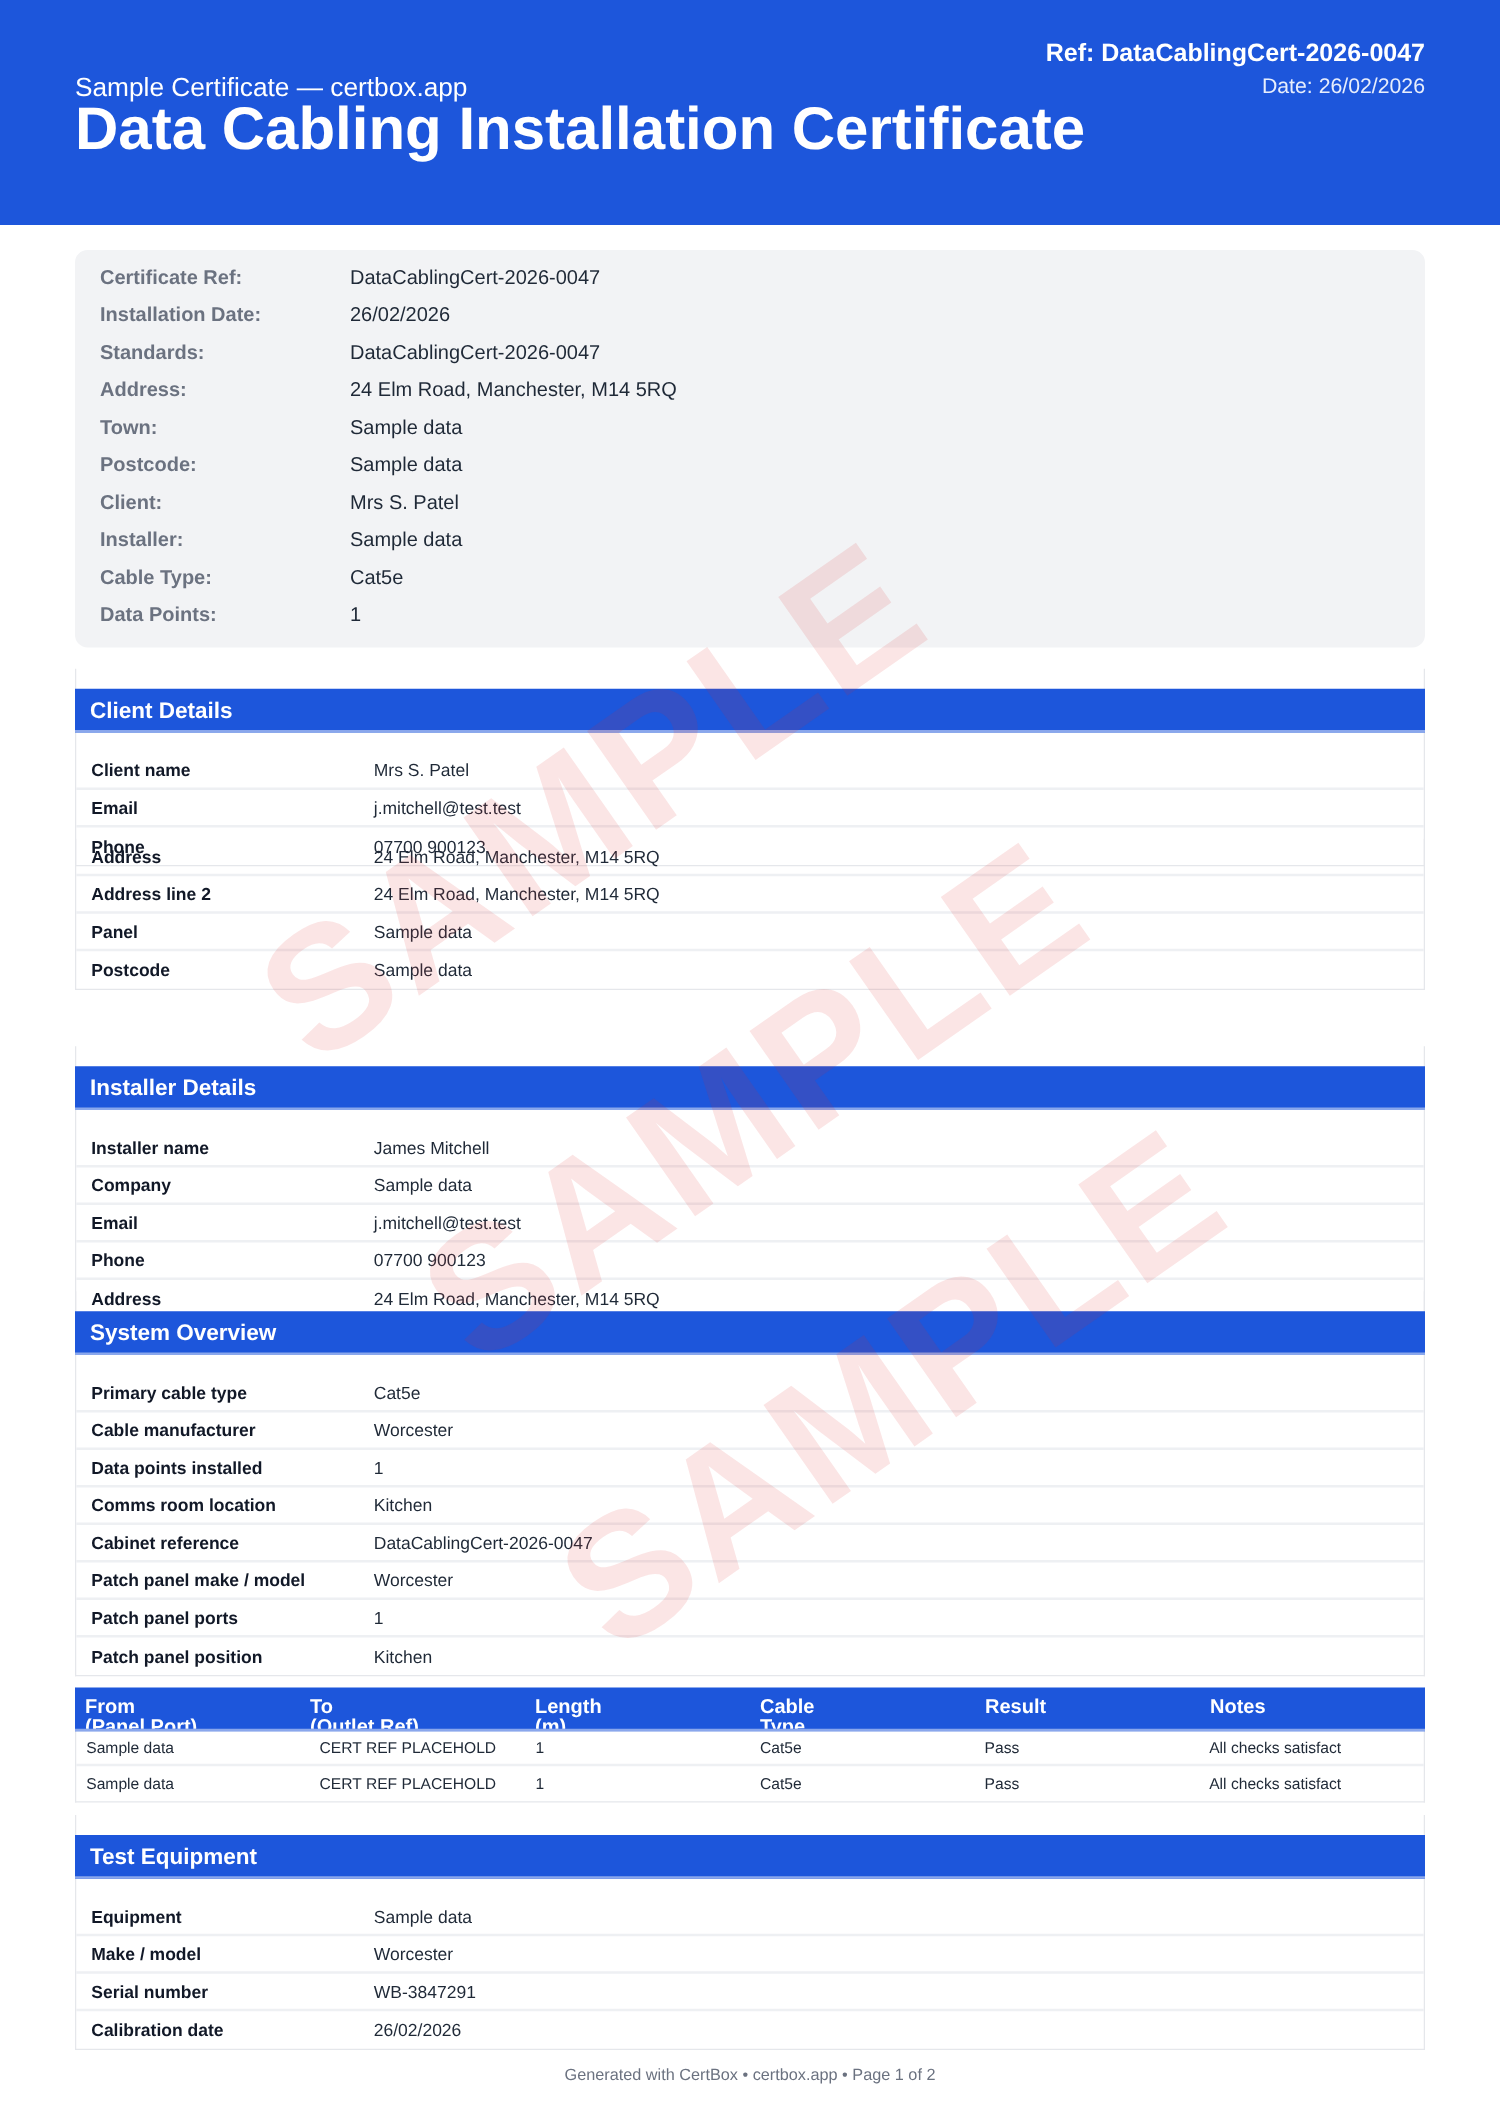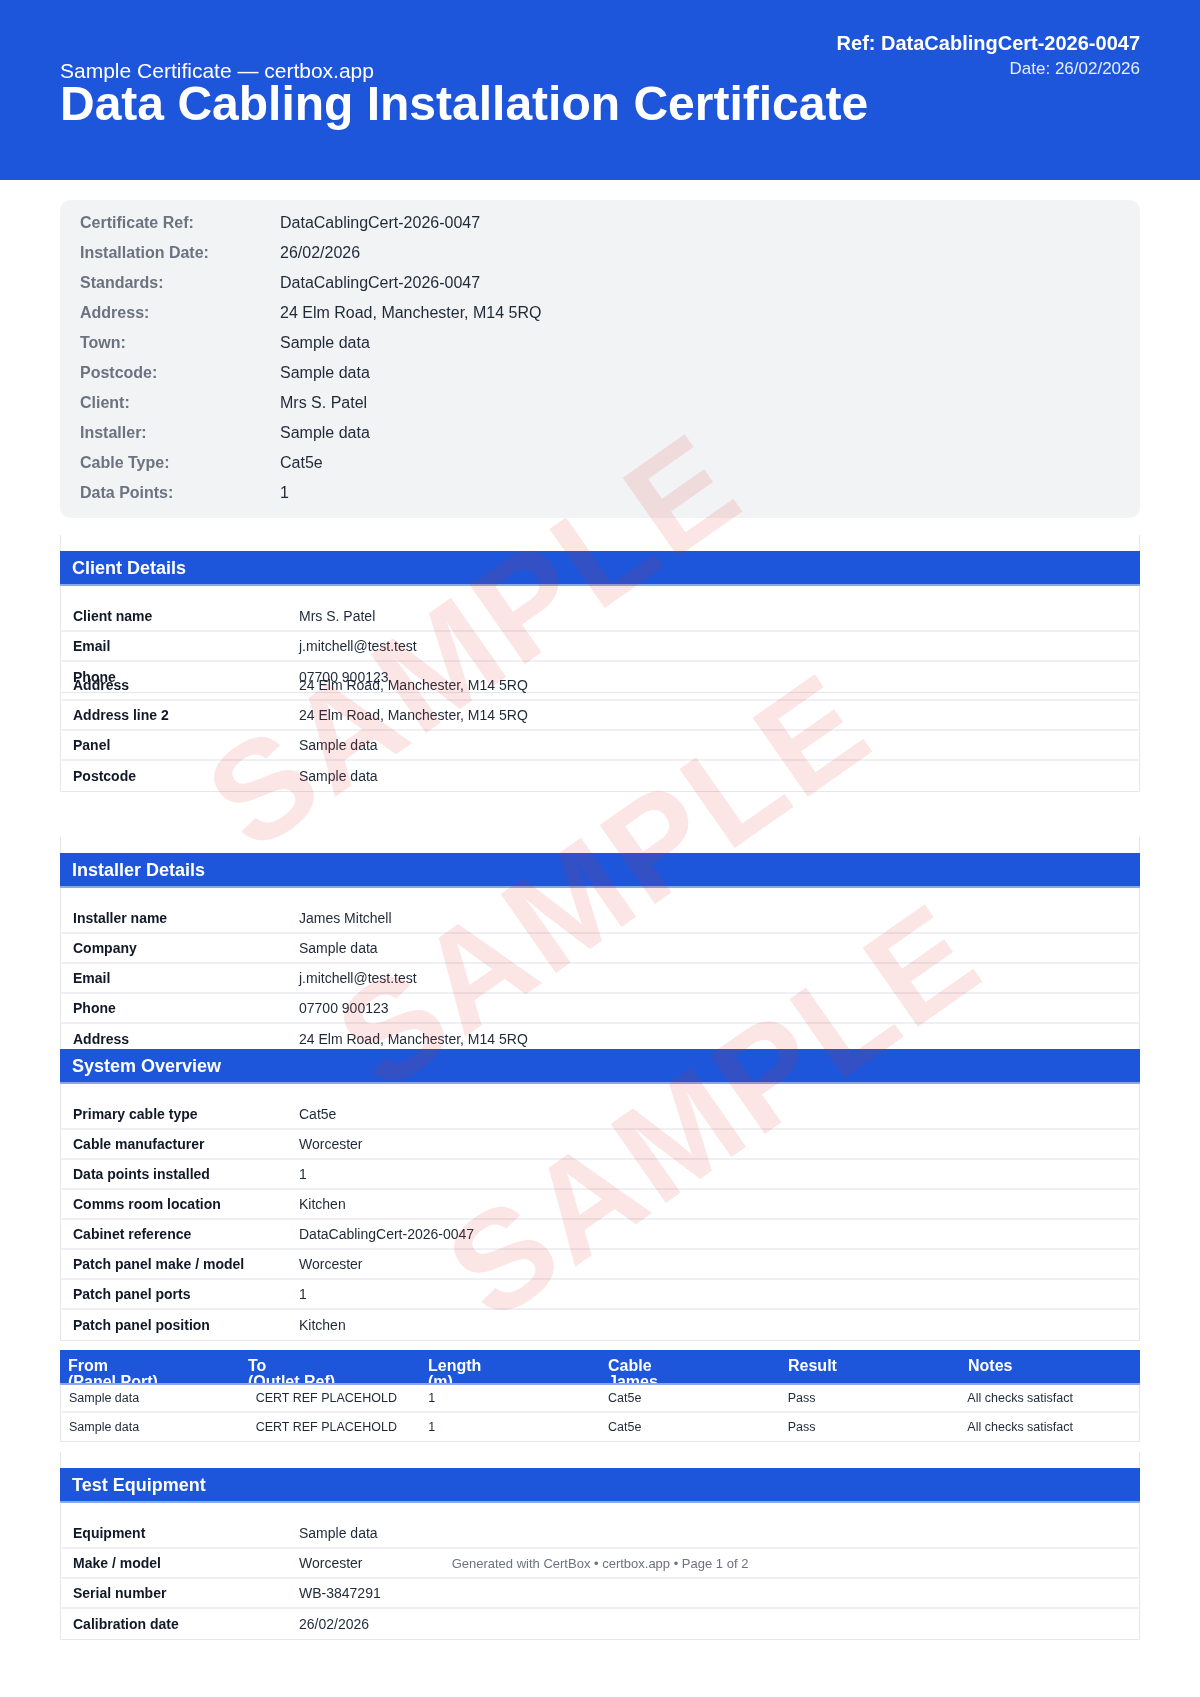--- a/index.html
+++ b/index.html
@@ -38,21 +38,21 @@
   .cable-table .thead {
     display: flex; height: 35px; background: #1d56db; color: #ffffff; font-weight: bold; font-size: 16px;
     overflow: hidden; margin: 0 -1px; border-bottom: 2px solid #8aa7ec;
   }
   .cable-table .th { width: 180px; padding: 8px 0 0 8px; line-height: 16px; }
   .cable-table .trow { display: flex; height: 28px; align-items: center; font-size: 12.5px; border-bottom: 2px solid #eef0f3; color: #1f2937; }
   .cable-table .trow:last-child { border-bottom: none; }
   .cable-table .td { width: 180px; padding-left: 8px; white-space: nowrap; overflow: hidden; }
   .cable-table .td.to { padding-left: 15px; }
 
-  .footer { position: absolute; left: 0; top: 1556px; width: 1200px; text-align: center; font-size: 13px; color: #6b7280; }
+  .footer { position: absolute; left: 0; top: 1652px; width: 1200px; text-align: center; font-size: 13px; color: #6b7280; }
 
   .watermark {
     position: absolute; font-size: 140px; font-weight: bold; color: rgba(220, 38, 38, 0.12);
     transform: rotate(-35deg); transform-origin: center; pointer-events: none; white-space: nowrap; letter-spacing: 4px;
   }
 </style>
 </head>
 <body>
 
 <div class="header">
@@ -209,21 +209,21 @@
     <div class="th">
         <div>To</div>
         <div>(Outlet Ref)</div>
       </div>
     <div class="th">
         <div>Length</div>
         <div>(m)</div>
       </div>
     <div class="th">
         <div>Cable</div>
-        <div>James</div>
+        <div>Type</div>
       </div>
     <div class="th">
         <div>Result</div>
       </div>
     <div class="th">
         <div>Notes</div>
       </div>
   </div>
   <div class="trow">
     <span class="td">Sample data</span>

